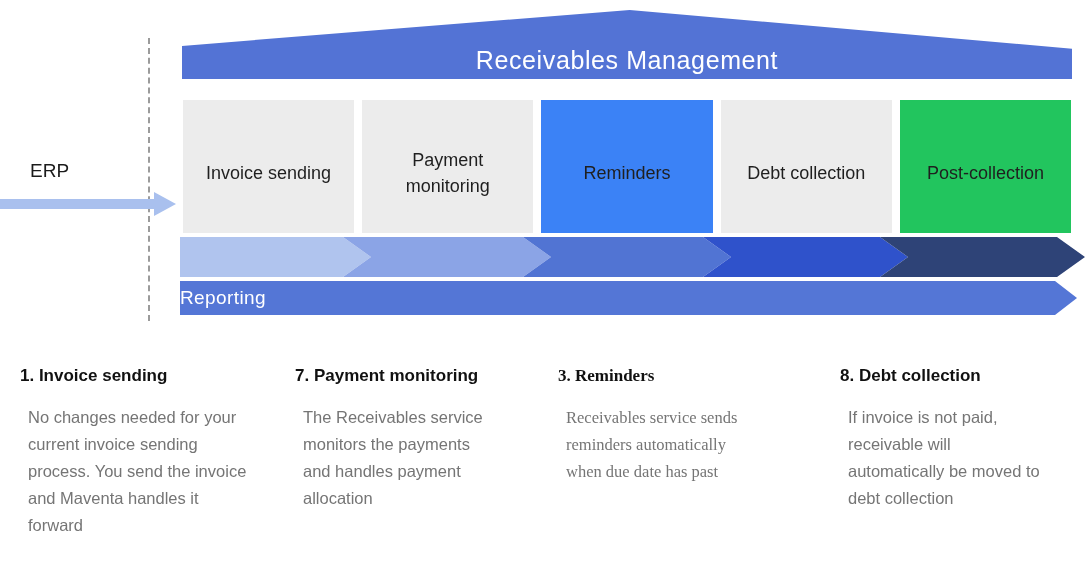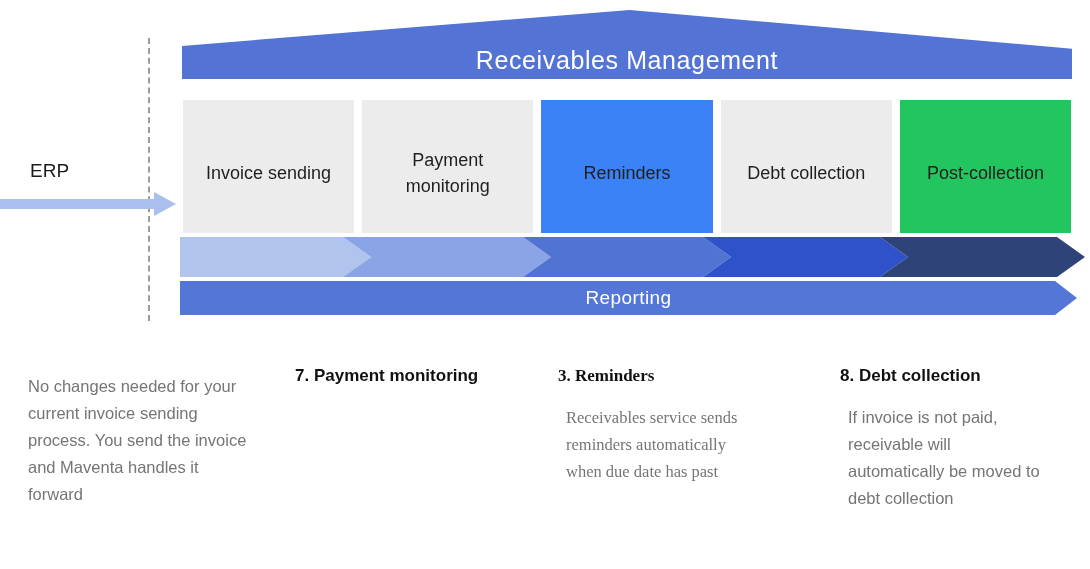--- a/index.html
+++ b/index.html
@@ -57,21 +57,21 @@
   .chev-rest{clip-path:polygon(0 0, calc(100% - 28px) 0, 100% 50%, calc(100% - 28px) 100%, 0 100%, 28px 50%);}
   .chev1{left:0;width:191px;}
   .chev2{left:163px;width:208px;}
   .chev3{left:343px;width:208px;}
   .chev4{left:523px;width:205px;}
   .chev5{left:700px;width:205px;}
   
   .reporting{
     position:absolute;left:180px;top:281px;width:897px;height:34px;
     clip-path:polygon(0 0, calc(100% - 22px) 0, 100% 50%, calc(100% - 22px) 100%, 0 100%);
-    color:#ffffff;text-align:center;font-size:19px;
+    color:#ffffff;text-align:left;font-size:19px;
     box-sizing:border-box;padding-top:6px;letter-spacing:0.4px;
   }
   
   .section{
     position:absolute;top:365px;
   }
   .section h3{
     margin:0 0 17px 0;font-size:17px;font-weight:bold;color:#111111;
     line-height:22px;
   }
@@ -110,28 +110,33 @@
     <div class="chev chev-first chev1" style="background-color: rgb(176, 196, 238);"></div>
     <div class="chev chev-rest chev2" style="background-color: rgb(139, 164, 230);"></div>
     <div class="chev chev-rest chev3" style="background-color: rgb(81, 116, 211);"></div>
     <div class="chev chev-rest chev4" style="background-color: rgb(47, 82, 203);"></div>
     <div class="chev chev-rest chev5" style="background-color: rgb(46, 67, 119);"></div>
   </div>
 
   <div class="reporting" style="background-color: rgb(84, 118, 214);">Reporting</div>
 
   <div class="section section-1">
+    <h3>1. Invoice sending</h3>
     <p>No changes needed for your
 current invoice sending
 process. You send the invoice
 and Maventa handles it
 forward</p>
   </div>
   <div class="section section-2">
     <h3>7. Payment monitoring</h3>
+    <p>The Receivables service
+monitors the payments
+and handles payment
+allocation</p>
   </div>
   <div class="section section-3">
     <h3>3. Reminders</h3>
     <p>Receivables service sends
 reminders automatically
 when due date has past</p>
   </div>
   <div class="section section-4">
     <h3>8. Debt collection</h3>
     <p>If invoice is not paid,

